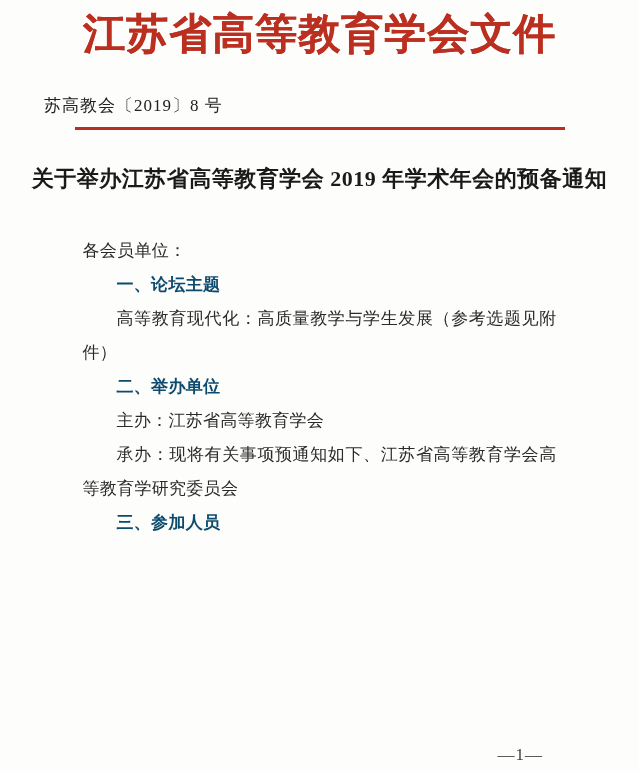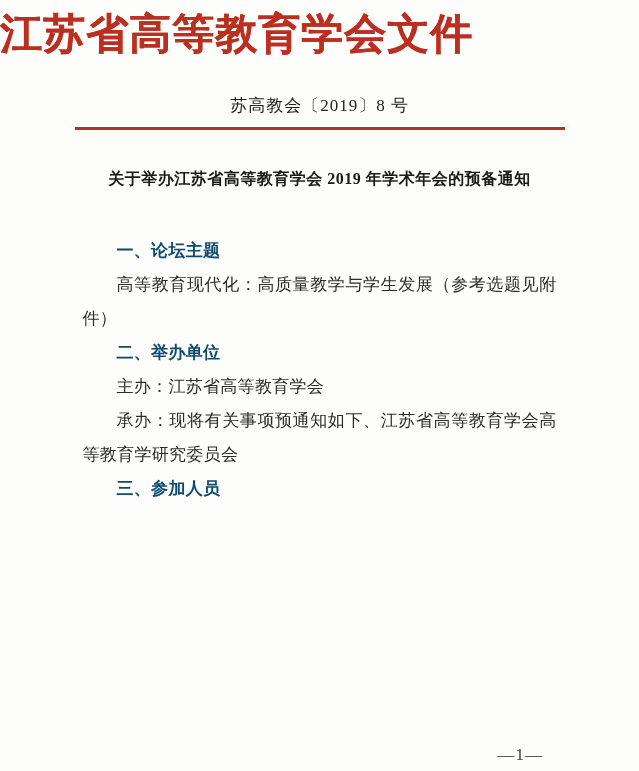--- a/index.html
+++ b/index.html
@@ -13,48 +13,50 @@
     height: 771px;
     margin: 0 auto;
     background: #fdfdfb;
     overflow: hidden;
     font-family: "Liberation Serif", serif;
     color: #2b2b2b;
   }
   
   .header-title {
     padding-top: 8px;
+    text-align: center;
     font-size: 42px;
     line-height: 52px;
     font-weight: bold;
     letter-spacing: 1px;
     color: var(--accent-red, #bb2f21);
     font-family: "Liberation Serif", serif;
     text-shadow: 0.5px 0 0 currentColor; 
     white-space: nowrap;
   }
   .doc-number {
     margin-top: 34px;
-    text-align: center;
+    text-align: left;
     font-size: 17px;
     line-height: 24px;
     color: #222222;
     letter-spacing: 1px;
+    padding-left: 44px;
   }
   .red-rule {
     margin: 9px auto 0 auto;
     width: 490px;
     height: 3px;
     background: var(--accent-red, #bb2f21);
   }
   
   .doc-title {
     margin-top: 36px;
     text-align: center;
-    font-size: 16px;
+    font-size: 22px;
     line-height: 26px;
     font-weight: bold;
     color: #1a1a1a;
     letter-spacing: 0.5px;
     white-space: nowrap;
   }
   
   .body-block {
     margin: 42px auto 0 auto;
     width: 474px;
@@ -94,20 +96,21 @@
   <div class="header-title">江苏省高等教育学会文件</div>
 
   <div class="doc-number">苏高教会〔2019〕8 号</div>
 
   <div class="red-rule"></div>
 
   <div class="doc-title">关于举办江苏省高等教育学会 2019 年学术年会的预备通知</div>
 
   <div class="body-block" style="color: rgb(43, 43, 43);">
 
+    <p class="para no-indent">各会员单位：</p>
 
 
     <p class="para section-heading">一、论坛主题</p>
 
     <p class="para">高等教育现代化：高质量教学与学生发展（参考选题见附件）</p>
 
     <p class="para section-heading">二、举办单位</p>
 
     <p class="para">主办：江苏省高等教育学会</p>
 

